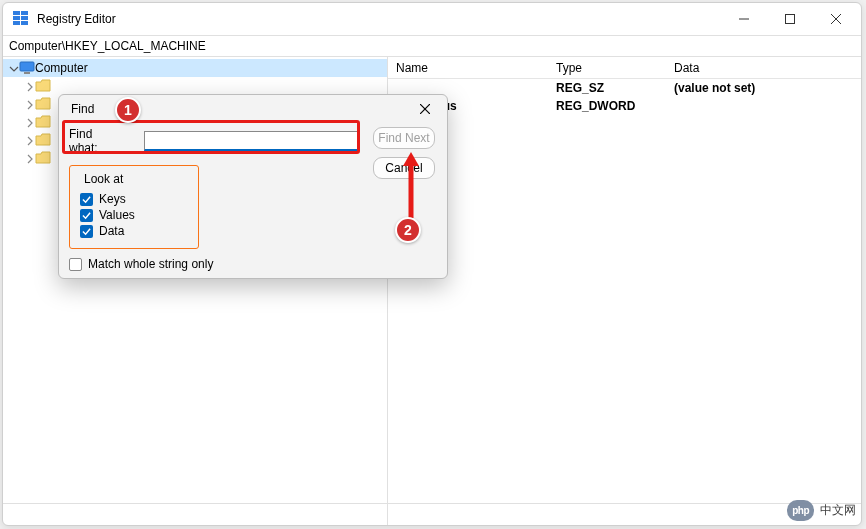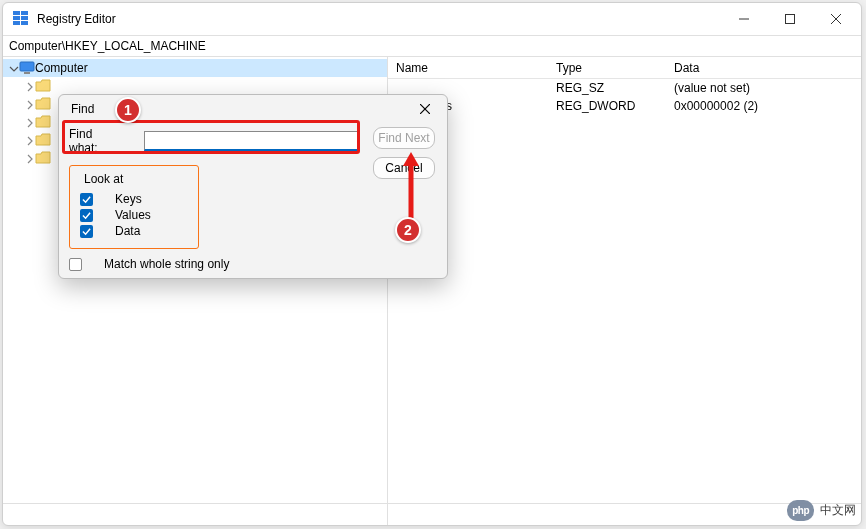--- a/index.html
+++ b/index.html
@@ -130,20 +130,21 @@
     border-right: 1px solid transparent;
   }
   .col-name { width: 160px; }
   .col-type { width: 118px; }
   .col-data { flex: 1; }
   .list-body { flex: 1; overflow: auto; }
   .list-row {
     height: 18px;
     display: flex;
     align-items: center;
+    font-weight: bold;
   }
   .cell { padding: 0 8px; font-size: 12px; }
   
   .statusbar {
     height: 22px;
     border-top: 1px solid #e0e0e0;
     display: flex;
   }
   .status-left { width: 385px; border-right: 1px solid #e0e0e0; }
   .status-right { flex: 1; }
@@ -219,21 +220,21 @@
     font-size: 12px;
     padding: 0 4px;
     background: #f3f3f3;
     margin-top: -13px;
     margin-bottom: 4px;
     display: inline-block;
   }
   .check-row {
     display: flex;
     align-items: center;
-    gap: 22px;
+    gap: 6px;
     margin: 2px 0;
   }
   .checkbox {
     width: 13px; height: 13px;
     border-radius: 2px;
     flex-shrink: 0;
     display: flex;
     align-items: center;
     justify-content: center;
   }
@@ -410,21 +411,20 @@
       </div>
       <div class="list-body">
         <div class="list-row">
           <div class="cell col-name"></div>
           <div class="cell col-type">REG_SZ</div>
           <div class="cell col-data">(value not set)</div>
         </div>
         <div class="list-row">
           <div class="cell col-name">ownStatus</div>
           <div class="cell col-type">REG_DWORD</div>
-          <div class="cell col-data">0x00000002 (2)</div>
         </div>
       </div>
     </div>
   </div>
 
   <div class="statusbar">
     <div class="status-left"></div>
     <div class="status-right"></div>
   </div>
 </div>

